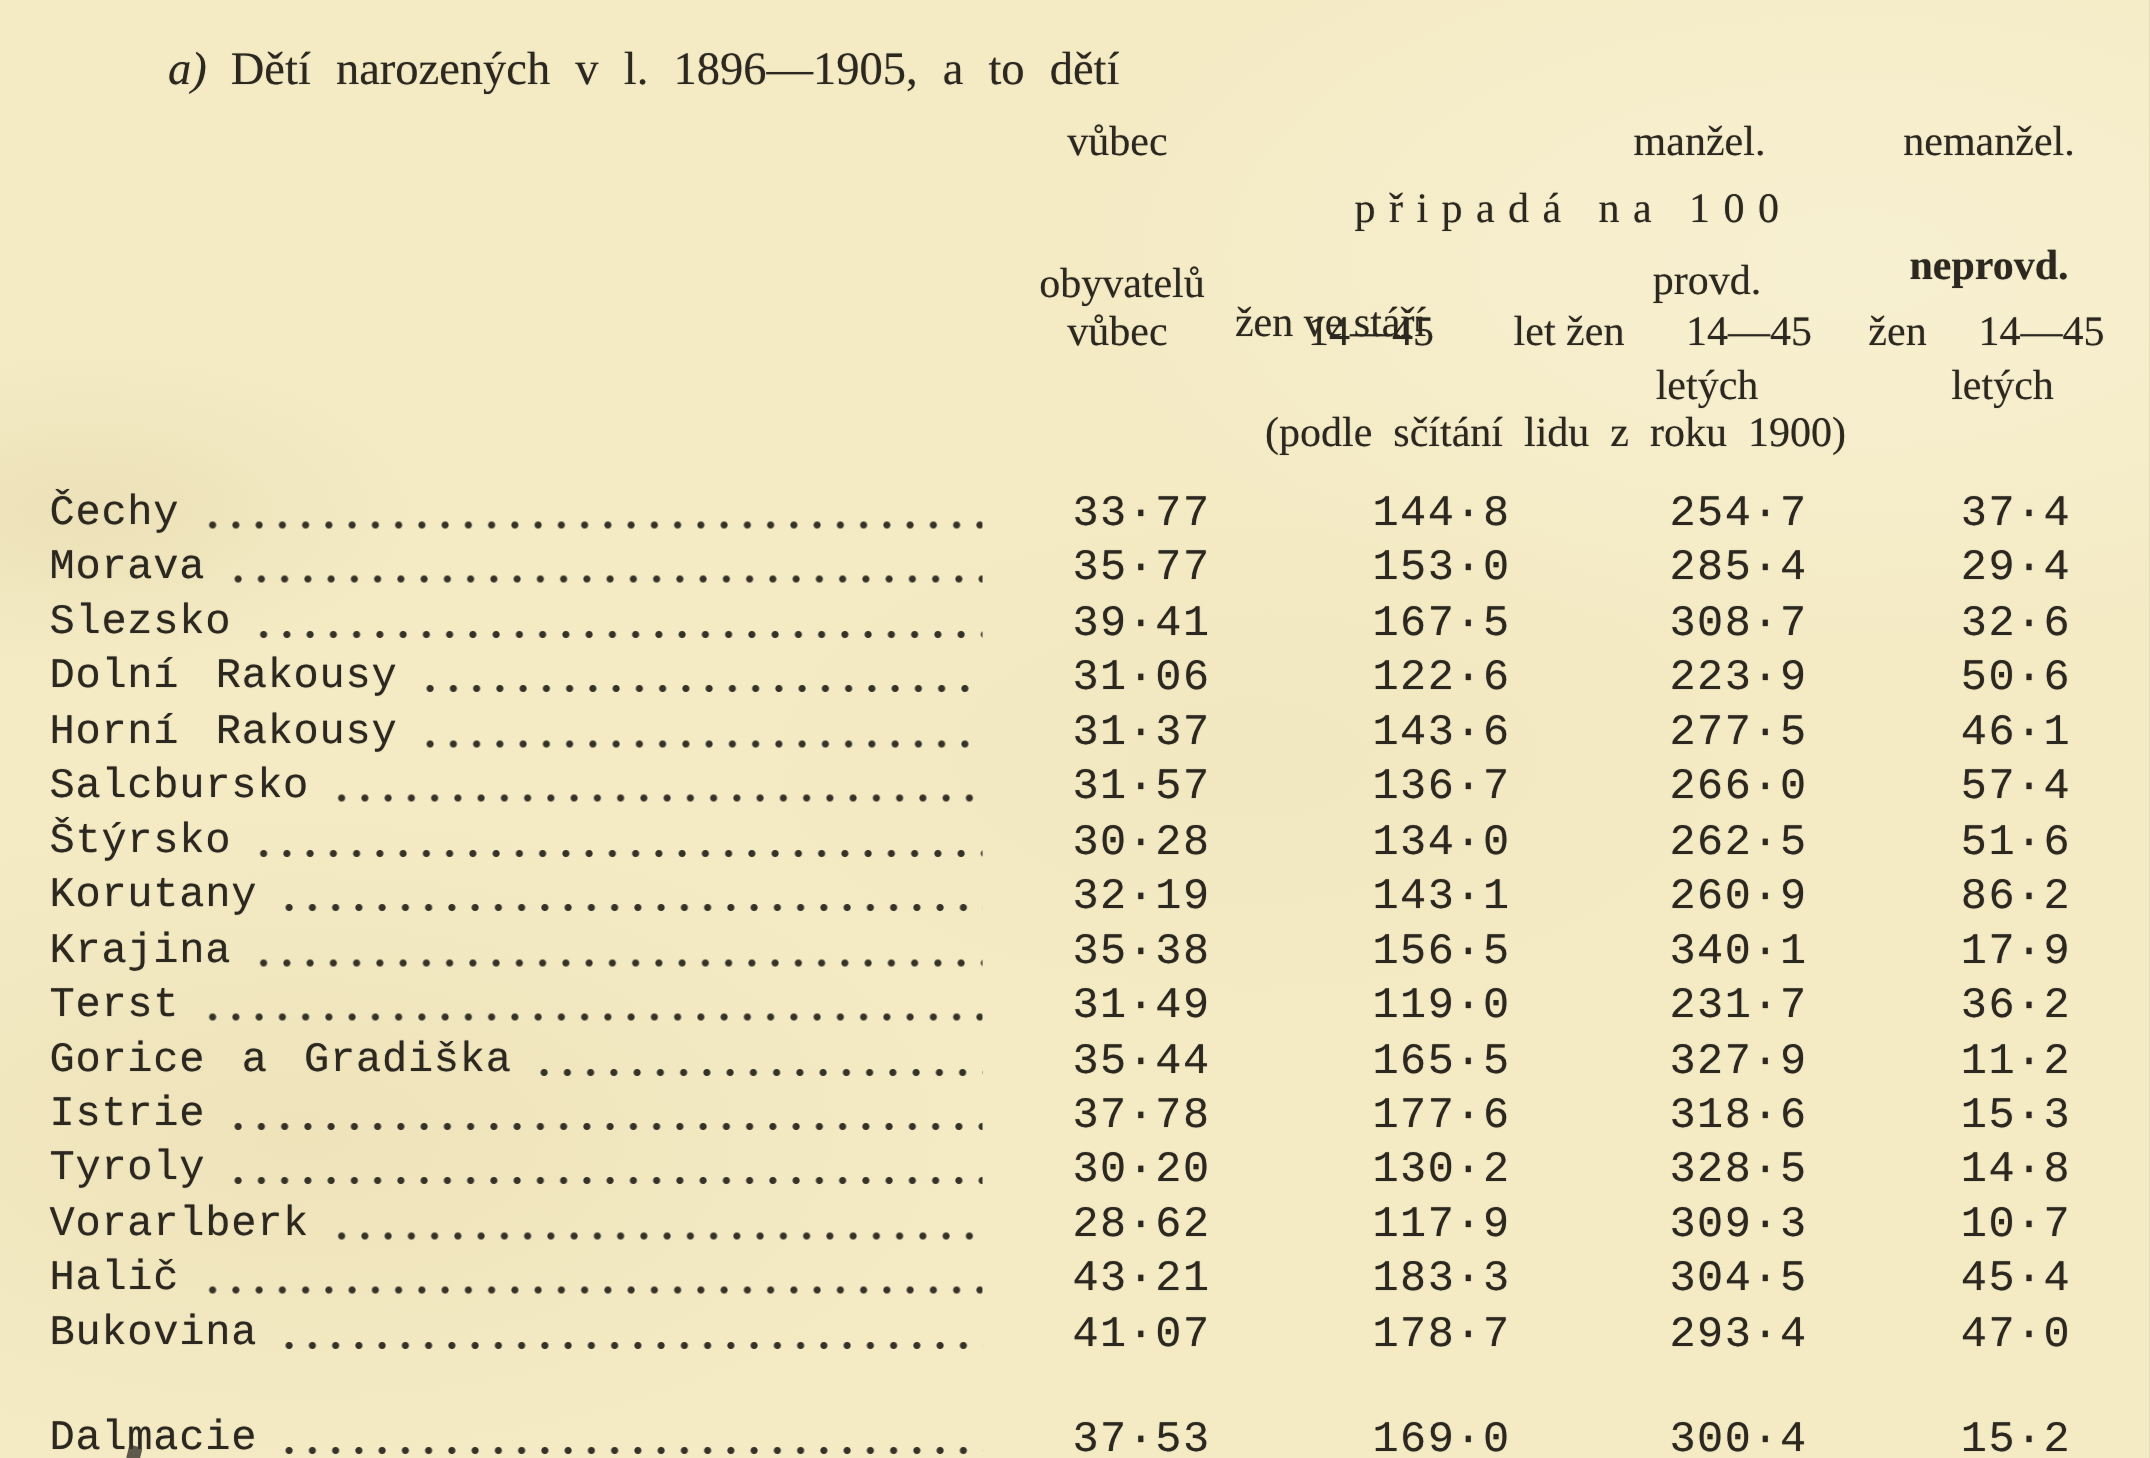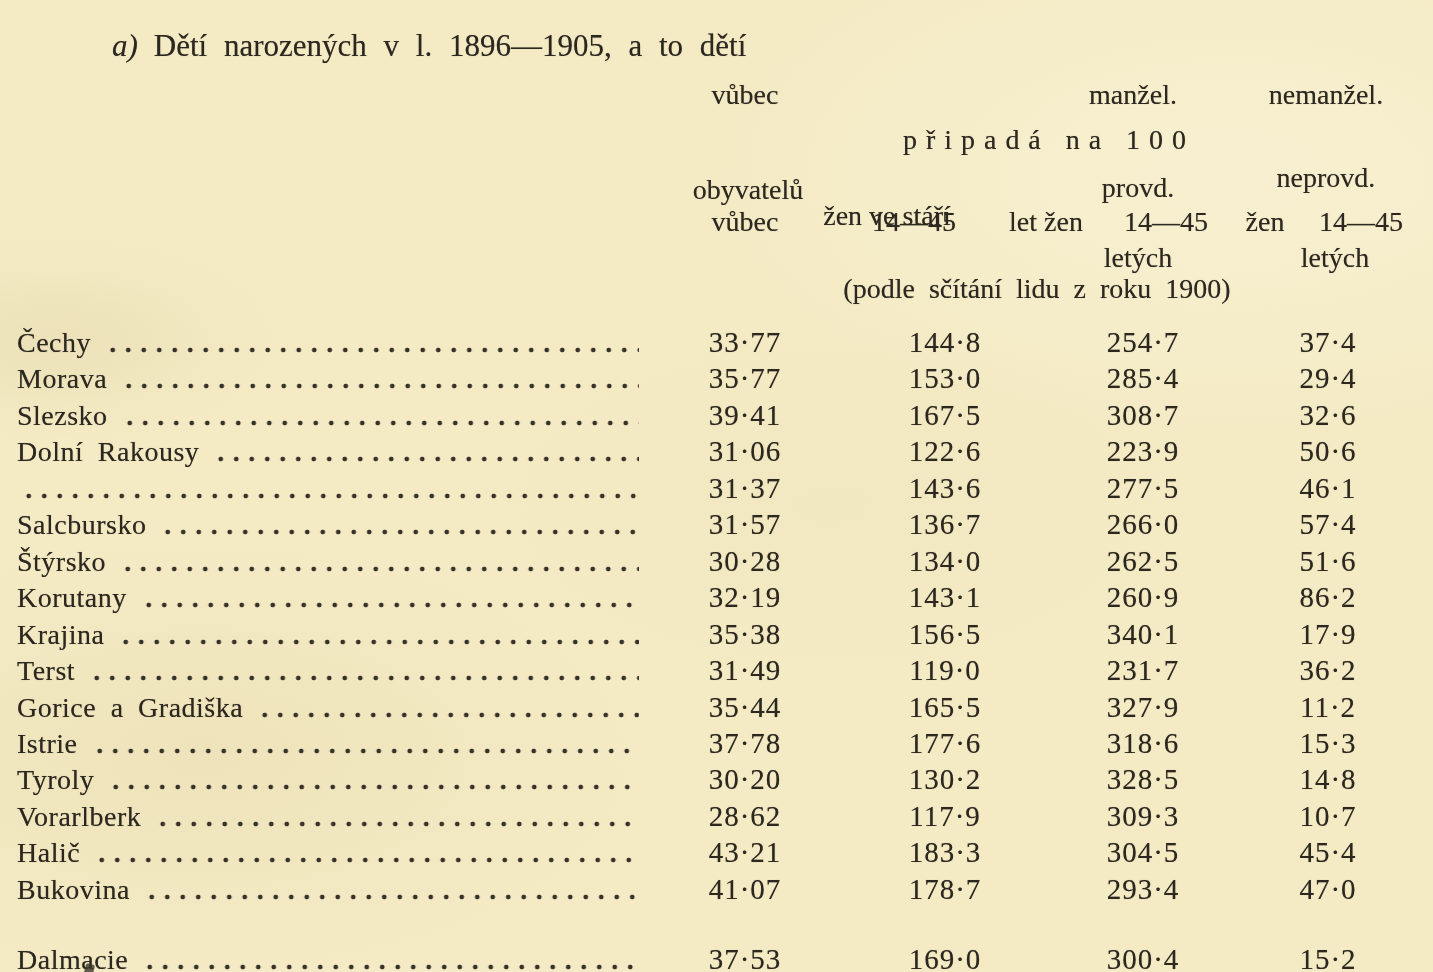--- a/index.html
+++ b/index.html
@@ -16,21 +16,21 @@
       radial-gradient(ellipse 650px 320px at 14% 78%, rgba(231,217,172,.45), transparent 70%),
       radial-gradient(ellipse 720px 360px at 86% 18%, rgba(250,244,218,.55), transparent 72%),
       radial-gradient(ellipse 520px 260px at 58% 52%, rgba(236,224,182,.35), transparent 70%),
       radial-gradient(ellipse 300px 140px at 4% 35%, rgba(224,210,164,.4), transparent 75%);
   }
   .title{position:absolute;left:112px;top:28px;font-size:31px;word-spacing:9px;white-space:nowrap;}
   .title .prefix{font-style:italic;margin-right:16px;}
   .h{position:absolute;font-size:28px;line-height:1.15;text-align:center;white-space:nowrap;}
   .h.sp{letter-spacing:.32em;}
   .h.note{word-spacing:7px;}
-  .row{position:absolute;left:0;width:1379px;height:37px;font-size:29px;}
+  .row{position:absolute;left:16px;width:1379px;height:37px;font-size:29px;font-family:Liberation Mono, monospace;}
   .labelwrap{position:absolute;left:17px;top:0;width:622px;height:37px;display:flex;}
   .rlabel{line-height:37px;white-space:nowrap;padding-right:10px;word-spacing:7px;letter-spacing:.5px;font-size:28px;}
   .leader{
     flex:1;
     background-image:radial-gradient(circle, rgba(44,40,32,.95) 2px, rgba(44,40,32,0) 2.7px);
     background-size:15.5px 10px;background-repeat:repeat-x;
     background-position:4px calc(100% - 6px);
   }
   .num{position:absolute;top:0;width:112px;line-height:37px;text-align:center;letter-spacing:1px;}
   .c1{left:689px}.c2{left:889px}.c3{left:1087px}.c4{left:1272px}
@@ -50,21 +50,21 @@
 
   <span class="h" style="left:697px;top:79px;width:96px;">vůbec</span>
   <span class="h" style="left:1073px;top:79px;width:120px;">manžel.</span>
   <span class="h" style="left:1236px;top:79px;width:180px;">nemanžel.</span>
 
   <span class="h sp" style="left:869px;top:124px;width:360px;">připadá na 100</span>
 
   <span class="h" style="left:663px;top:154px;width:170px;margin-top:20px;">obyvatelů</span>
   <span class="h" style="left:787px;top:162px;width:200px;margin-top:38px;">žen ve stáří</span>
   <span class="h" style="left:1078px;top:172px;width:120px;">provd.</span>
-  <span class="h" style="left:1246px;top:162px;width:160px;">neprovd.</span>
+  <span class="h" style="left:1246px;top:162px;width:160px;font-weight:bold;">neprovd.</span>
 
   <span class="h" style="left:697px;top:206px;width:96px;">vůbec</span>
   <span class="h" style="left:853px;top:206px;width:122px;">14—45</span>
   <span class="h" style="left:985px;top:206px;width:122px;">let žen</span>
   <span class="h" style="left:1110px;top:206px;width:112px;">14—45</span>
   <span class="h" style="left:1234px;top:206px;width:62px;">žen</span>
   <span class="h" style="left:1300px;top:206px;width:122px;">14—45</span>
 
   <span class="h" style="left:1083px;top:242px;width:110px;">letých</span>
   <span class="h" style="left:1280px;top:242px;width:110px;">letých</span>
@@ -111,20 +111,21 @@
       <span class="leader"></span>
     </span>
     <span class="num c1">31·06</span>
     <span class="num c2">122·6</span>
     <span class="num c3">223·9</span>
     <span class="num c4">50·6</span>
   </div>
 
   <div class="row" style="top: 469.8px;">
     <span class="labelwrap">
+      <span class="rlabel">Horní Rakousy</span>
       <span class="leader"></span>
     </span>
     <span class="num c1">31·37</span>
     <span class="num c2">143·6</span>
     <span class="num c3">277·5</span>
     <span class="num c4">46·1</span>
   </div>
 
   <div class="row" style="top: 506.25px;">
     <span class="labelwrap">

